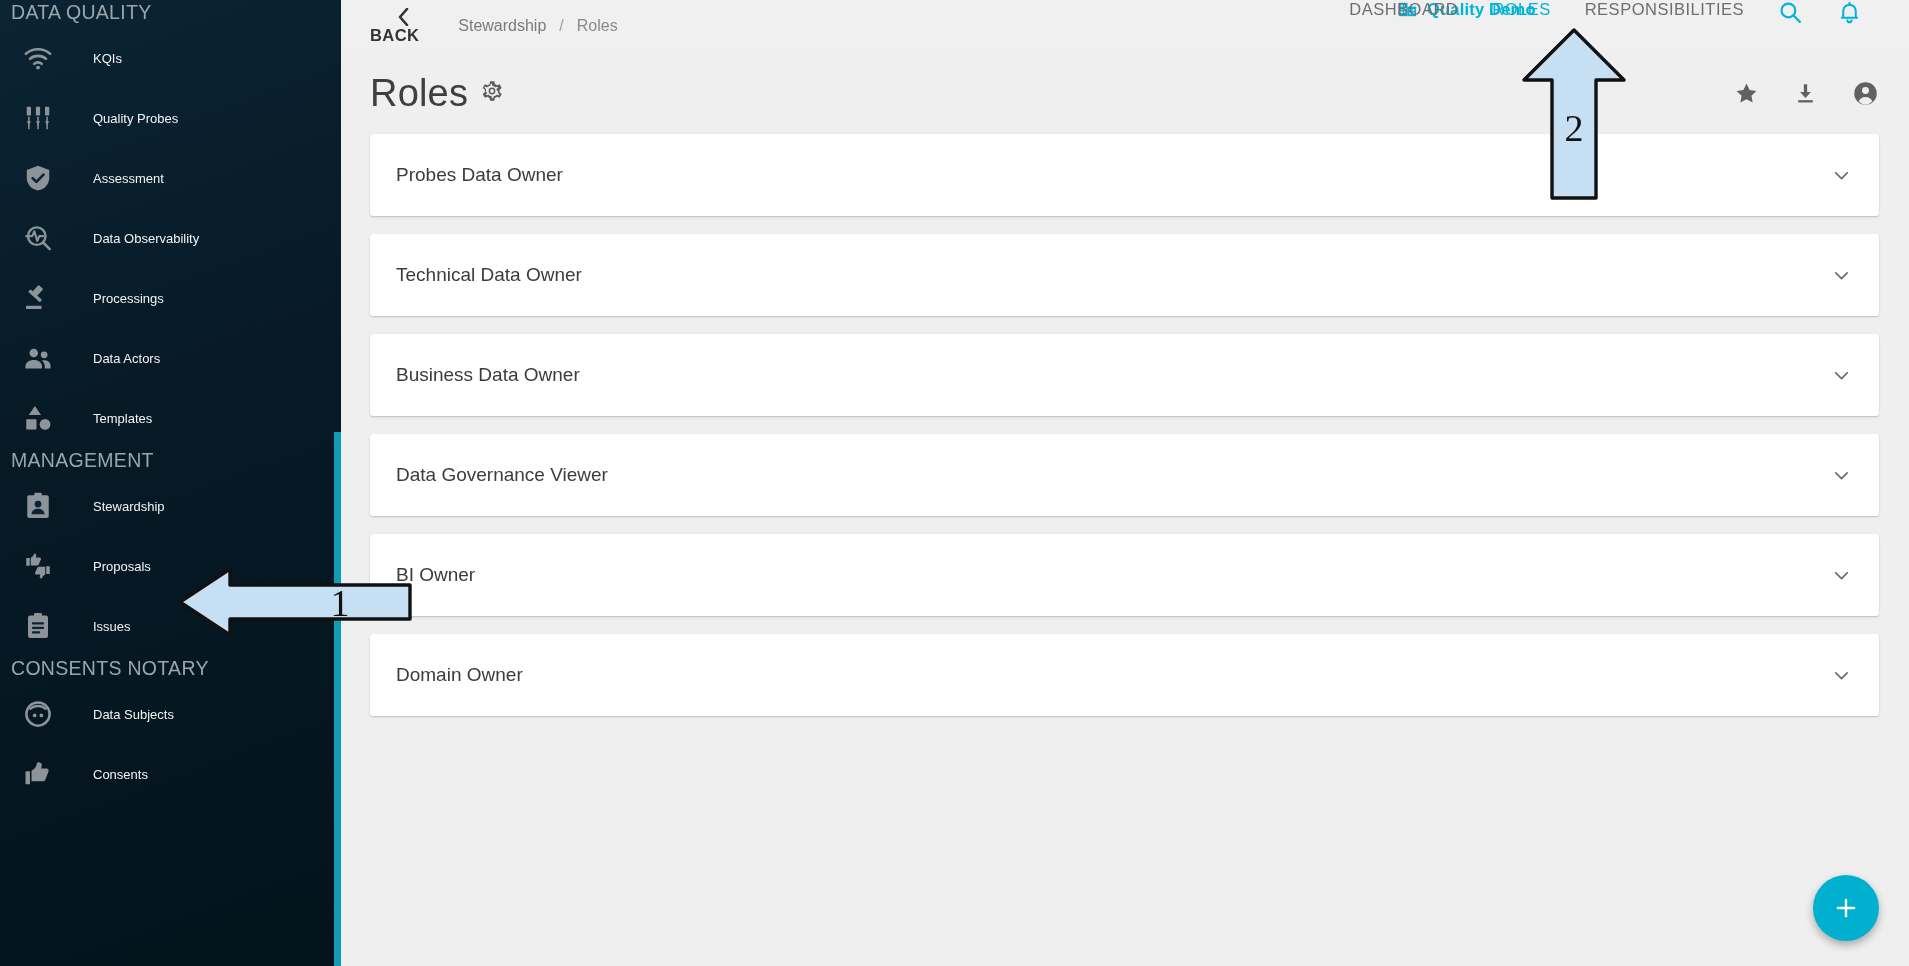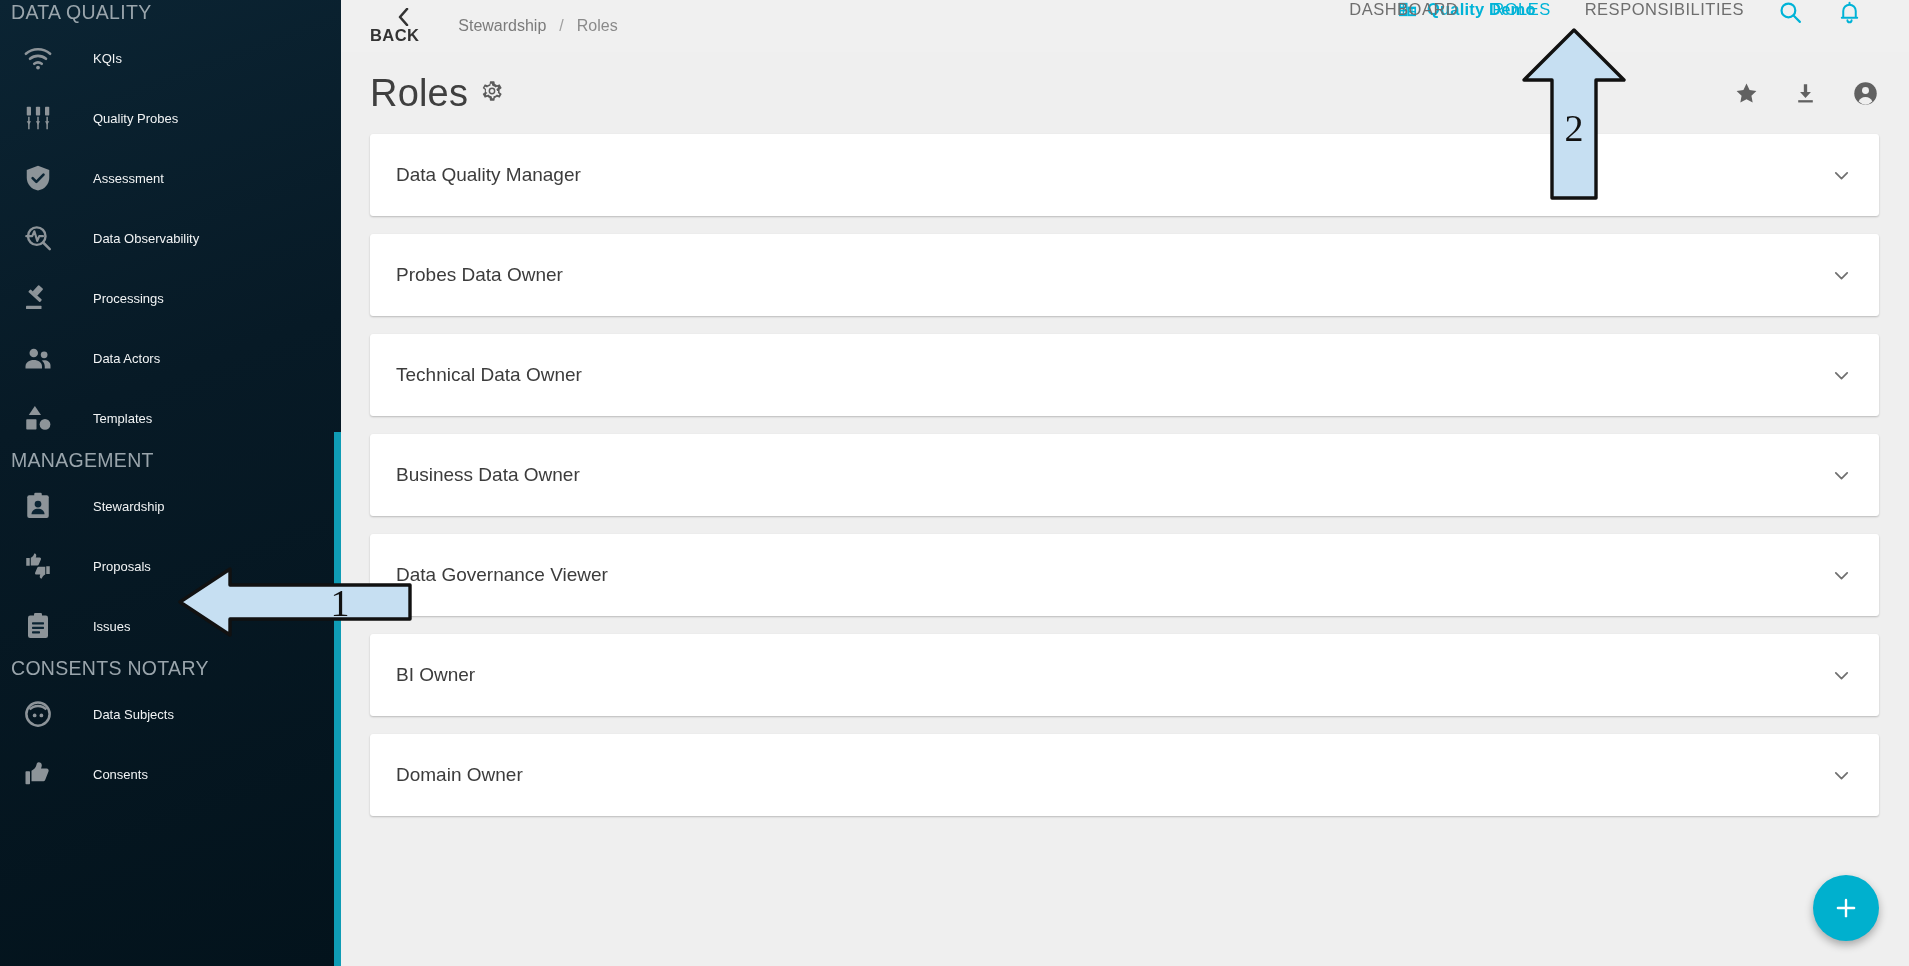--- a/index.html
+++ b/index.html
@@ -418,28 +418,20 @@
               <circle cx="12" cy="12" r="10" fill="#616161"></circle>
               <circle cx="12" cy="9.3" r="3.1" fill="#efefef"></circle>
               <path d="M5.9 19.2a6.6 6.6 0 0 1 12.2 0A9.9 9.9 0 0 1 12 22a9.9 9.9 0 0 1-6.1-2.8z" fill="#efefef"></path>
             </svg>
         </span>
       </div>
     </div>
 
     <div class="card-list" id="role-cards">
         <div class="role-card">
-          <span class="role-name">Data Quality Manager</span>
-          <span class="role-chevron">
-            <svg width="21" height="21" viewBox="0 0 24 24">
-              <path d="M5.5 9 L12 15.6 L18.5 9" fill="none" stroke="#707070" stroke-width="2" stroke-linecap="round" stroke-linejoin="round"></path>
-            </svg>
-          </span>
-        </div>
-        <div class="role-card">
           <span class="role-name">Probes Data Owner</span>
           <span class="role-chevron">
             <svg width="21" height="21" viewBox="0 0 24 24">
               <path d="M5.5 9 L12 15.6 L18.5 9" fill="none" stroke="#707070" stroke-width="2" stroke-linecap="round" stroke-linejoin="round"></path>
             </svg>
           </span>
         </div>
         <div class="role-card">
           <span class="role-name">Technical Data Owner</span>
           <span class="role-chevron">

